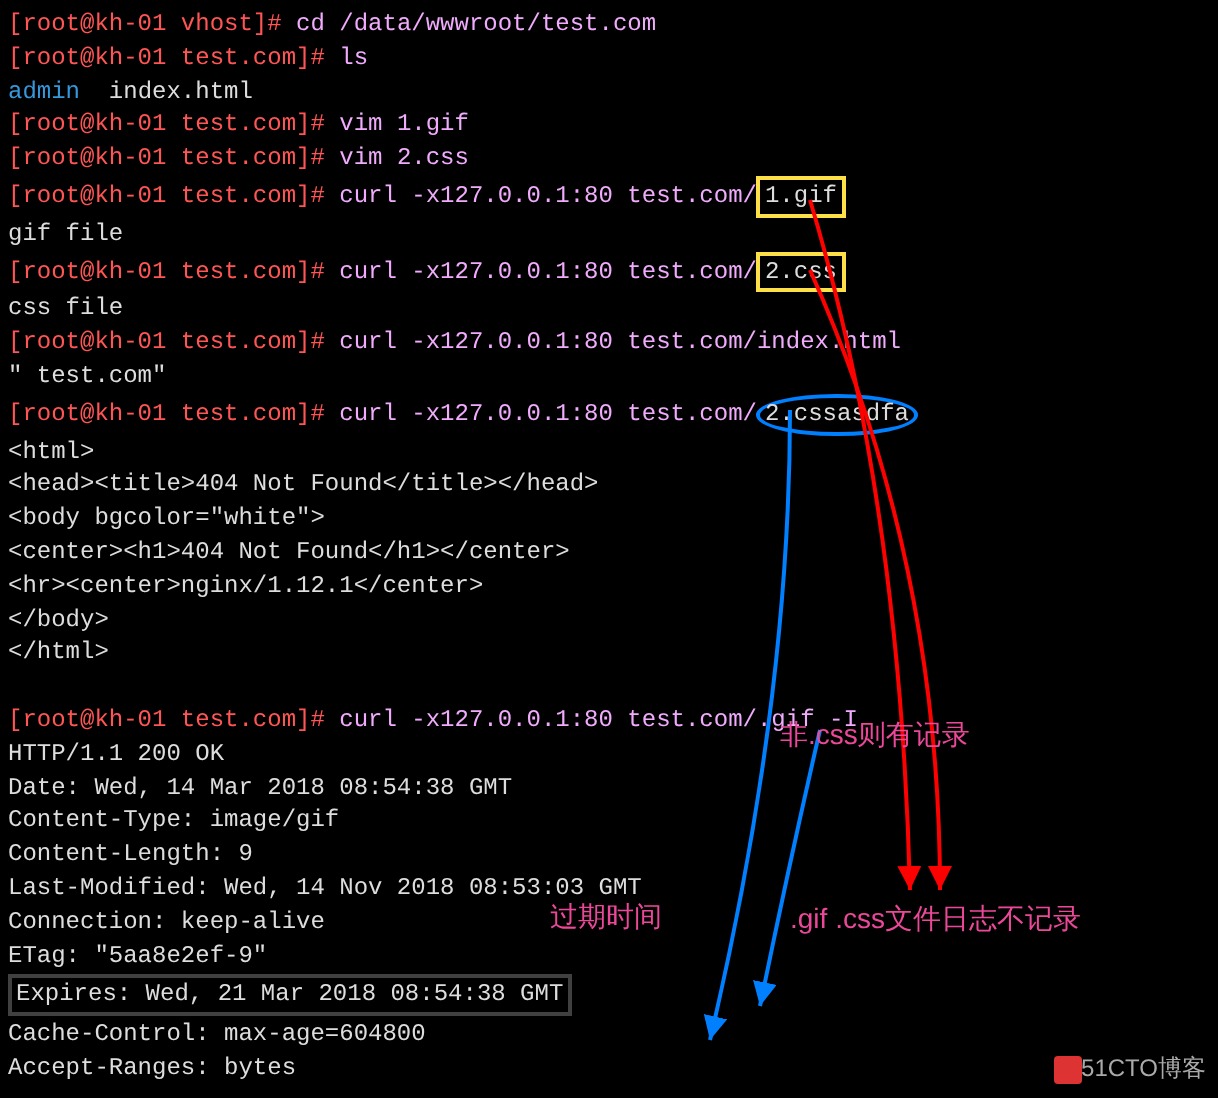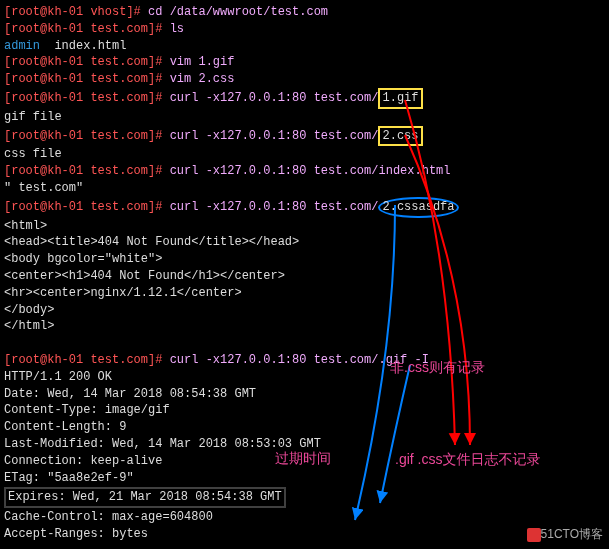--- a/index.html
+++ b/index.html
@@ -84,21 +84,21 @@
 <div class="line">&lt;center&gt;&lt;h1&gt;404 Not Found&lt;/h1&gt;&lt;/center&gt;</div>
 <div class="line">&lt;hr&gt;&lt;center&gt;nginx/1.12.1&lt;/center&gt;</div>
 <div class="line">&lt;/body&gt;</div>
 <div class="line">&lt;/html&gt;</div>
 <div class="line"> </div>
 <div class="line"><span class="prompt">[root@kh-01 test.com]# </span><span class="cmd">curl -x127.0.0.1:80 test.com/</span><span class="cmd">.gif -I</span></div>
 <div class="line">HTTP/1.1 200 OK</div>
 <div class="line">Date: Wed, 14 Mar 2018 08:54:38 GMT</div>
 <div class="line">Content-Type: image/gif</div>
 <div class="line">Content-Length: 9</div>
-<div class="line">Last-Modified: Wed, 14 Mar 2018 08:53:03 GMT</div>
+<div class="line">Last-Modified: Wed, 14 Nov 2018 08:53:03 GMT</div>
 <div class="line">Connection: keep-alive</div>
 <div class="line">ETag: "5aa8e2ef-9"</div>
 <div class="line"><span class="outline-red-block">Expires: Wed, 21 Mar 2018 08:54:38 GMT</span></div>
 <div class="line">Cache-Control: max-age=604800</div>
 <div class="line">Accept-Ranges: bytes</div>
 
 </div>
 
 <div class="annot" style="top:449px; left:275px;">过期时间</div>
 <div class="annot" style="top:358px; left:390px;">非.css则有记录</div>

